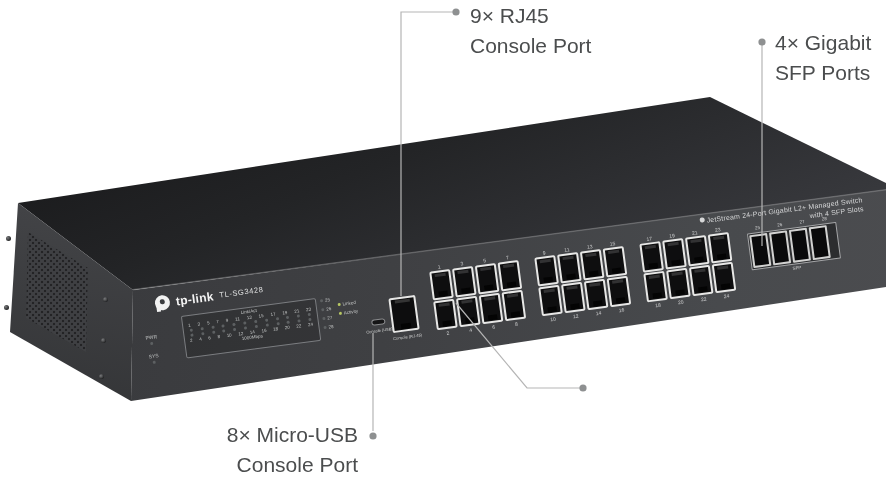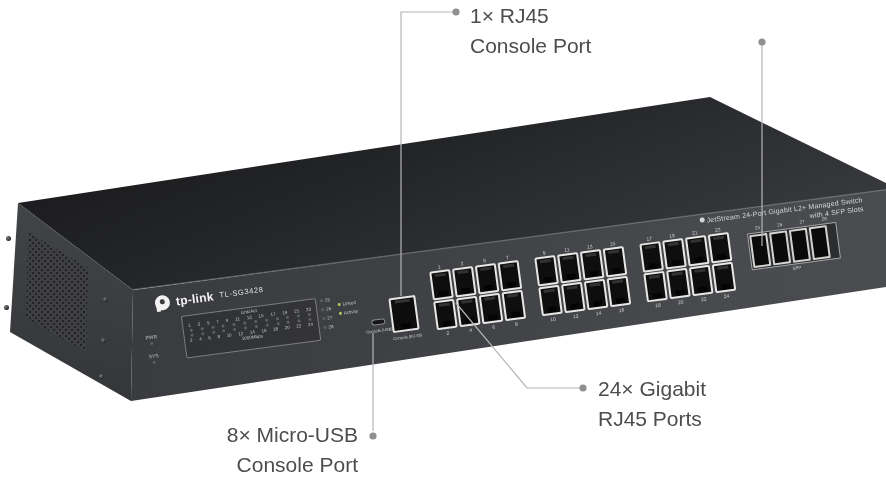--- a/index.html
+++ b/index.html
@@ -406,25 +406,25 @@
     <circle cx="456" cy="12" r="3.6" fill="#8e9091"></circle>
     <line x1="762" y1="44" x2="762" y2="246" stroke="#b5b5b5" stroke-width="1.2"></line>
     <circle cx="762" cy="42" r="3.6" fill="#8e9091"></circle>
     <polyline points="583,388 527,388 456,303" fill="none" stroke="#b5b5b5" stroke-width="1.2"></polyline>
     <circle cx="583" cy="388" r="3.6" fill="#8e9091"></circle>
     <line x1="373" y1="333" x2="373" y2="431" stroke="#b5b5b5" stroke-width="1.2"></line>
     <circle cx="373" cy="436" r="3.6" fill="#8e9091"></circle>
   </svg>
 
   <div class="callout" style="left:470px;top:1px;">
-    <div>1× RJ45</div>
+    <div>9× RJ45</div>
     <div>Console Port</div>
   </div>
-  <div class="callout" style="left:598px;top:374px;">
-    <div>24× Gigabit</div>
-    <div>RJ45 Ports</div>
+  <div class="callout" style="left:775px;top:28px;">
+    <div>4× Gigabit</div>
+    <div>SFP Ports</div>
   </div>
   <div class="callout right" style="left:120px;top:420px;width:238px;">
     <div>8× Micro-USB</div>
     <div>Console Port</div>
   </div>
 
 </div>
 
 </body></html>

